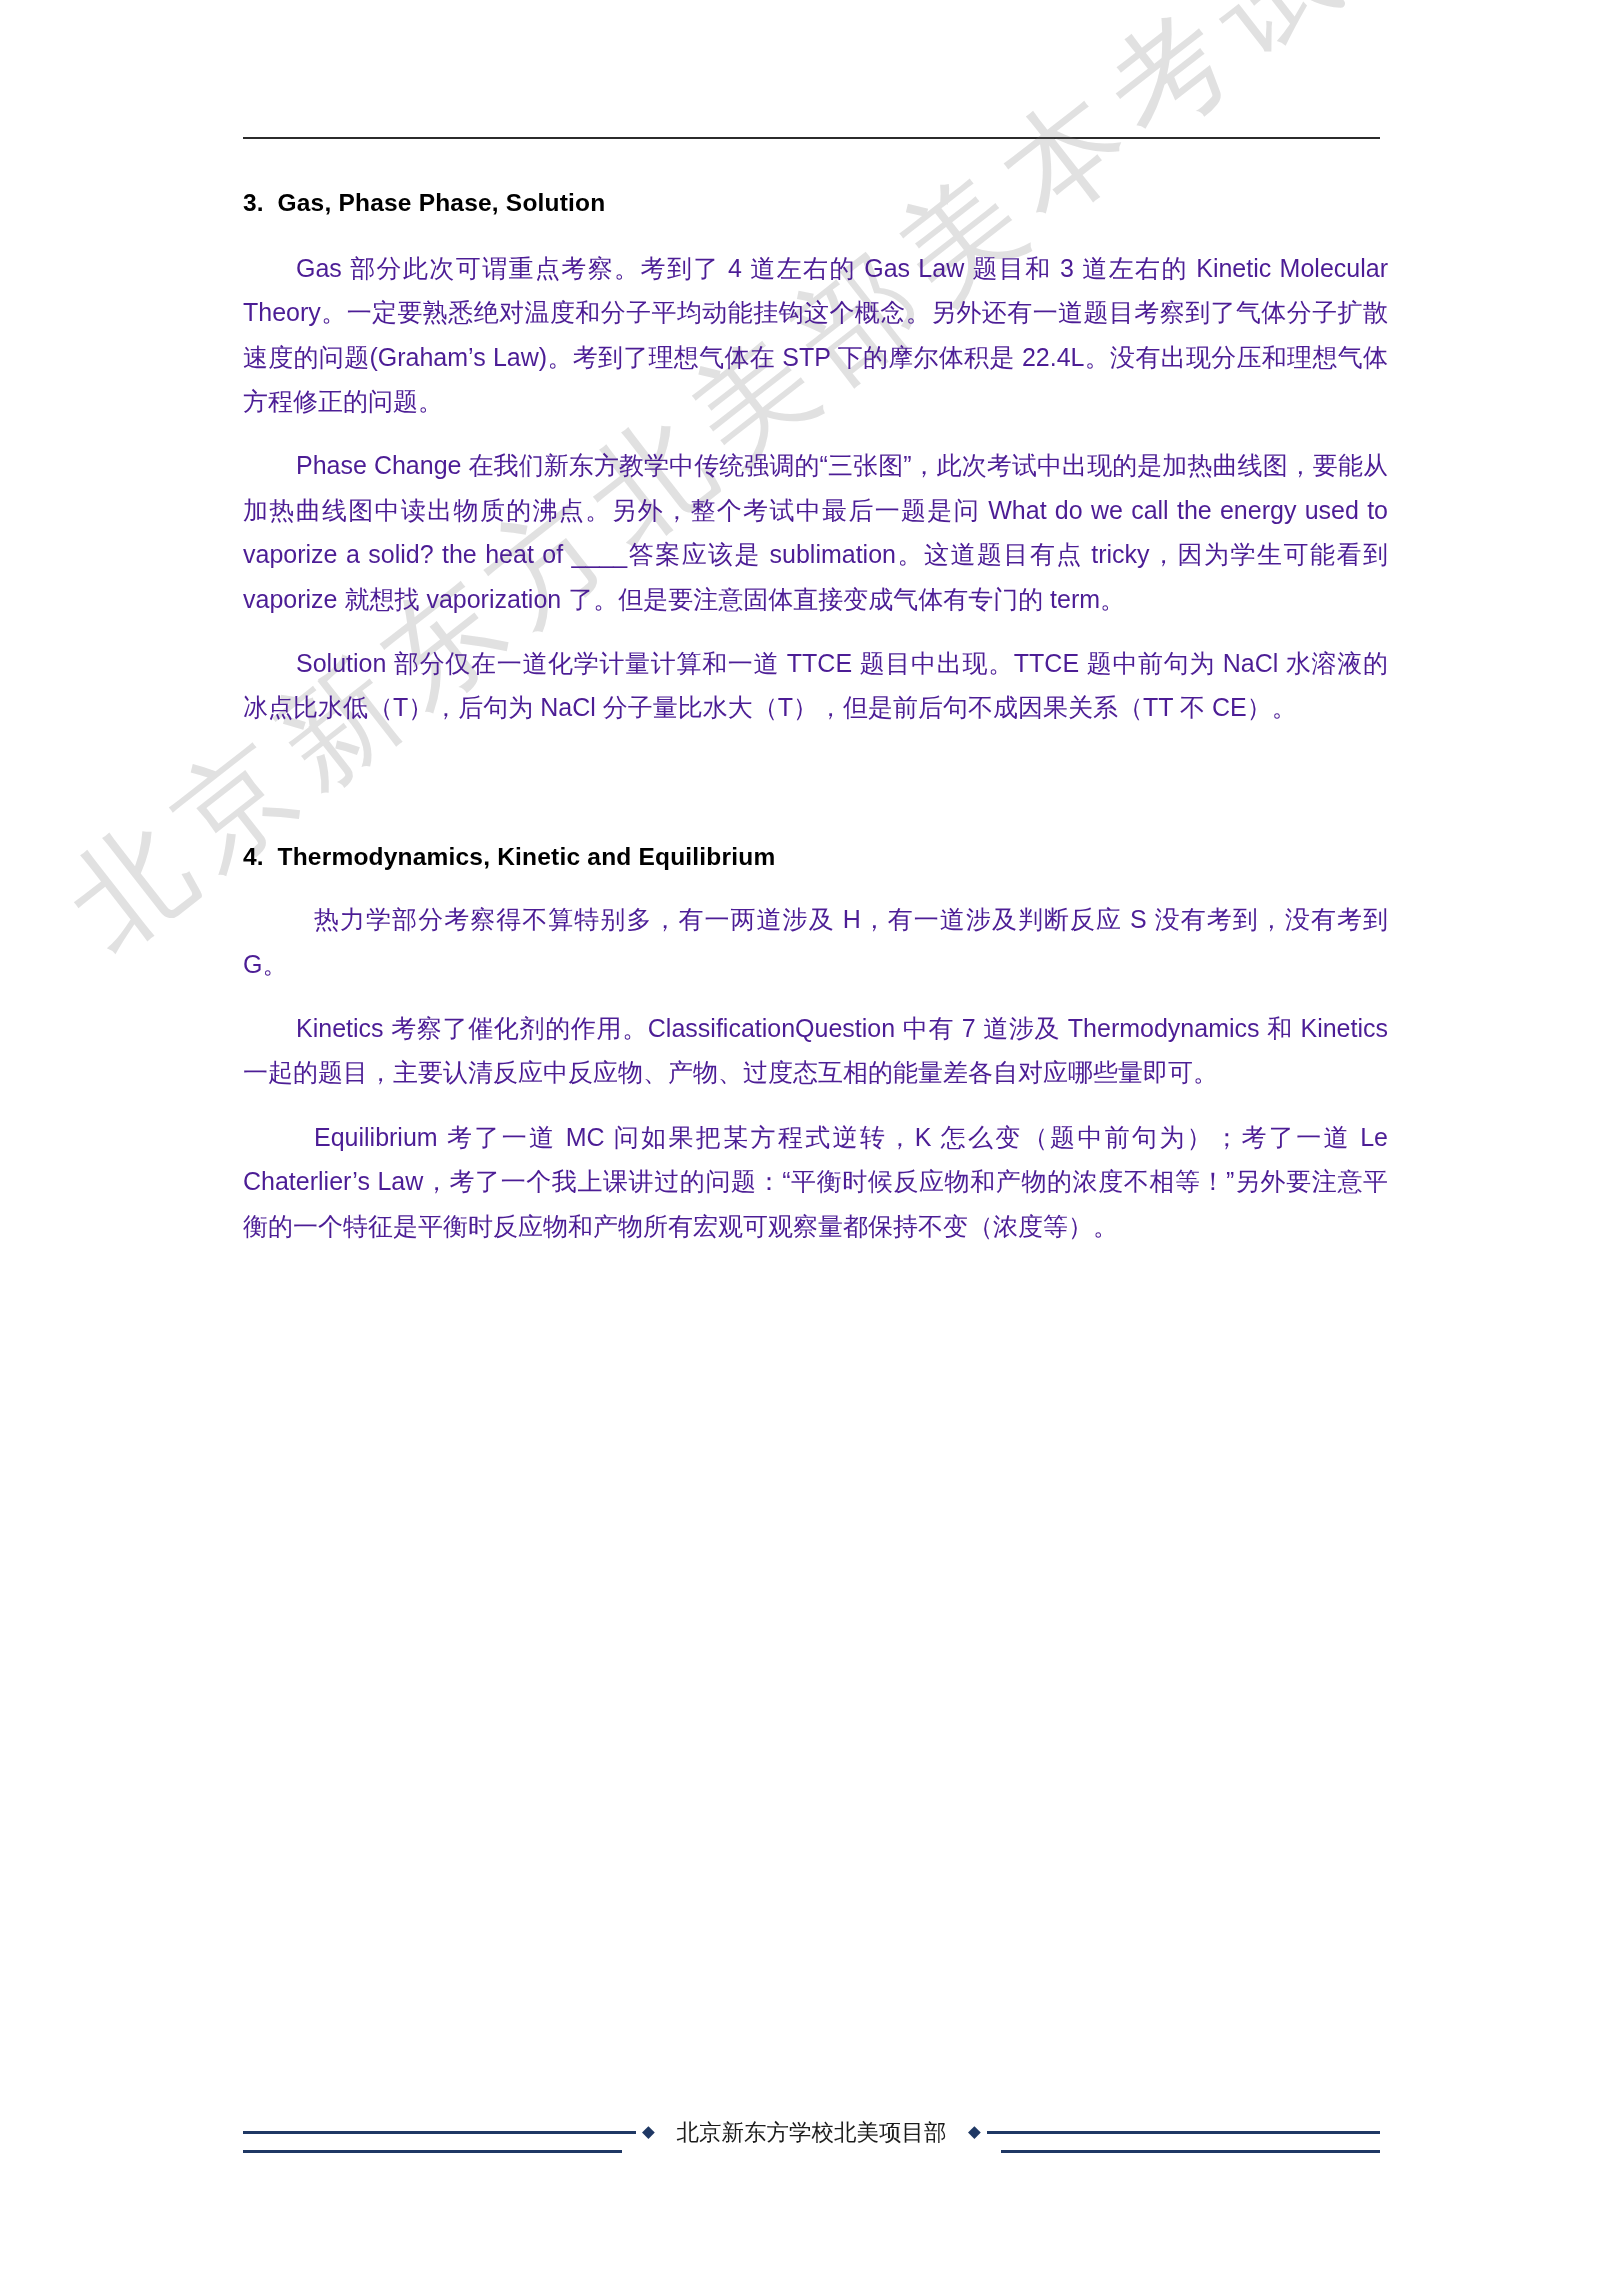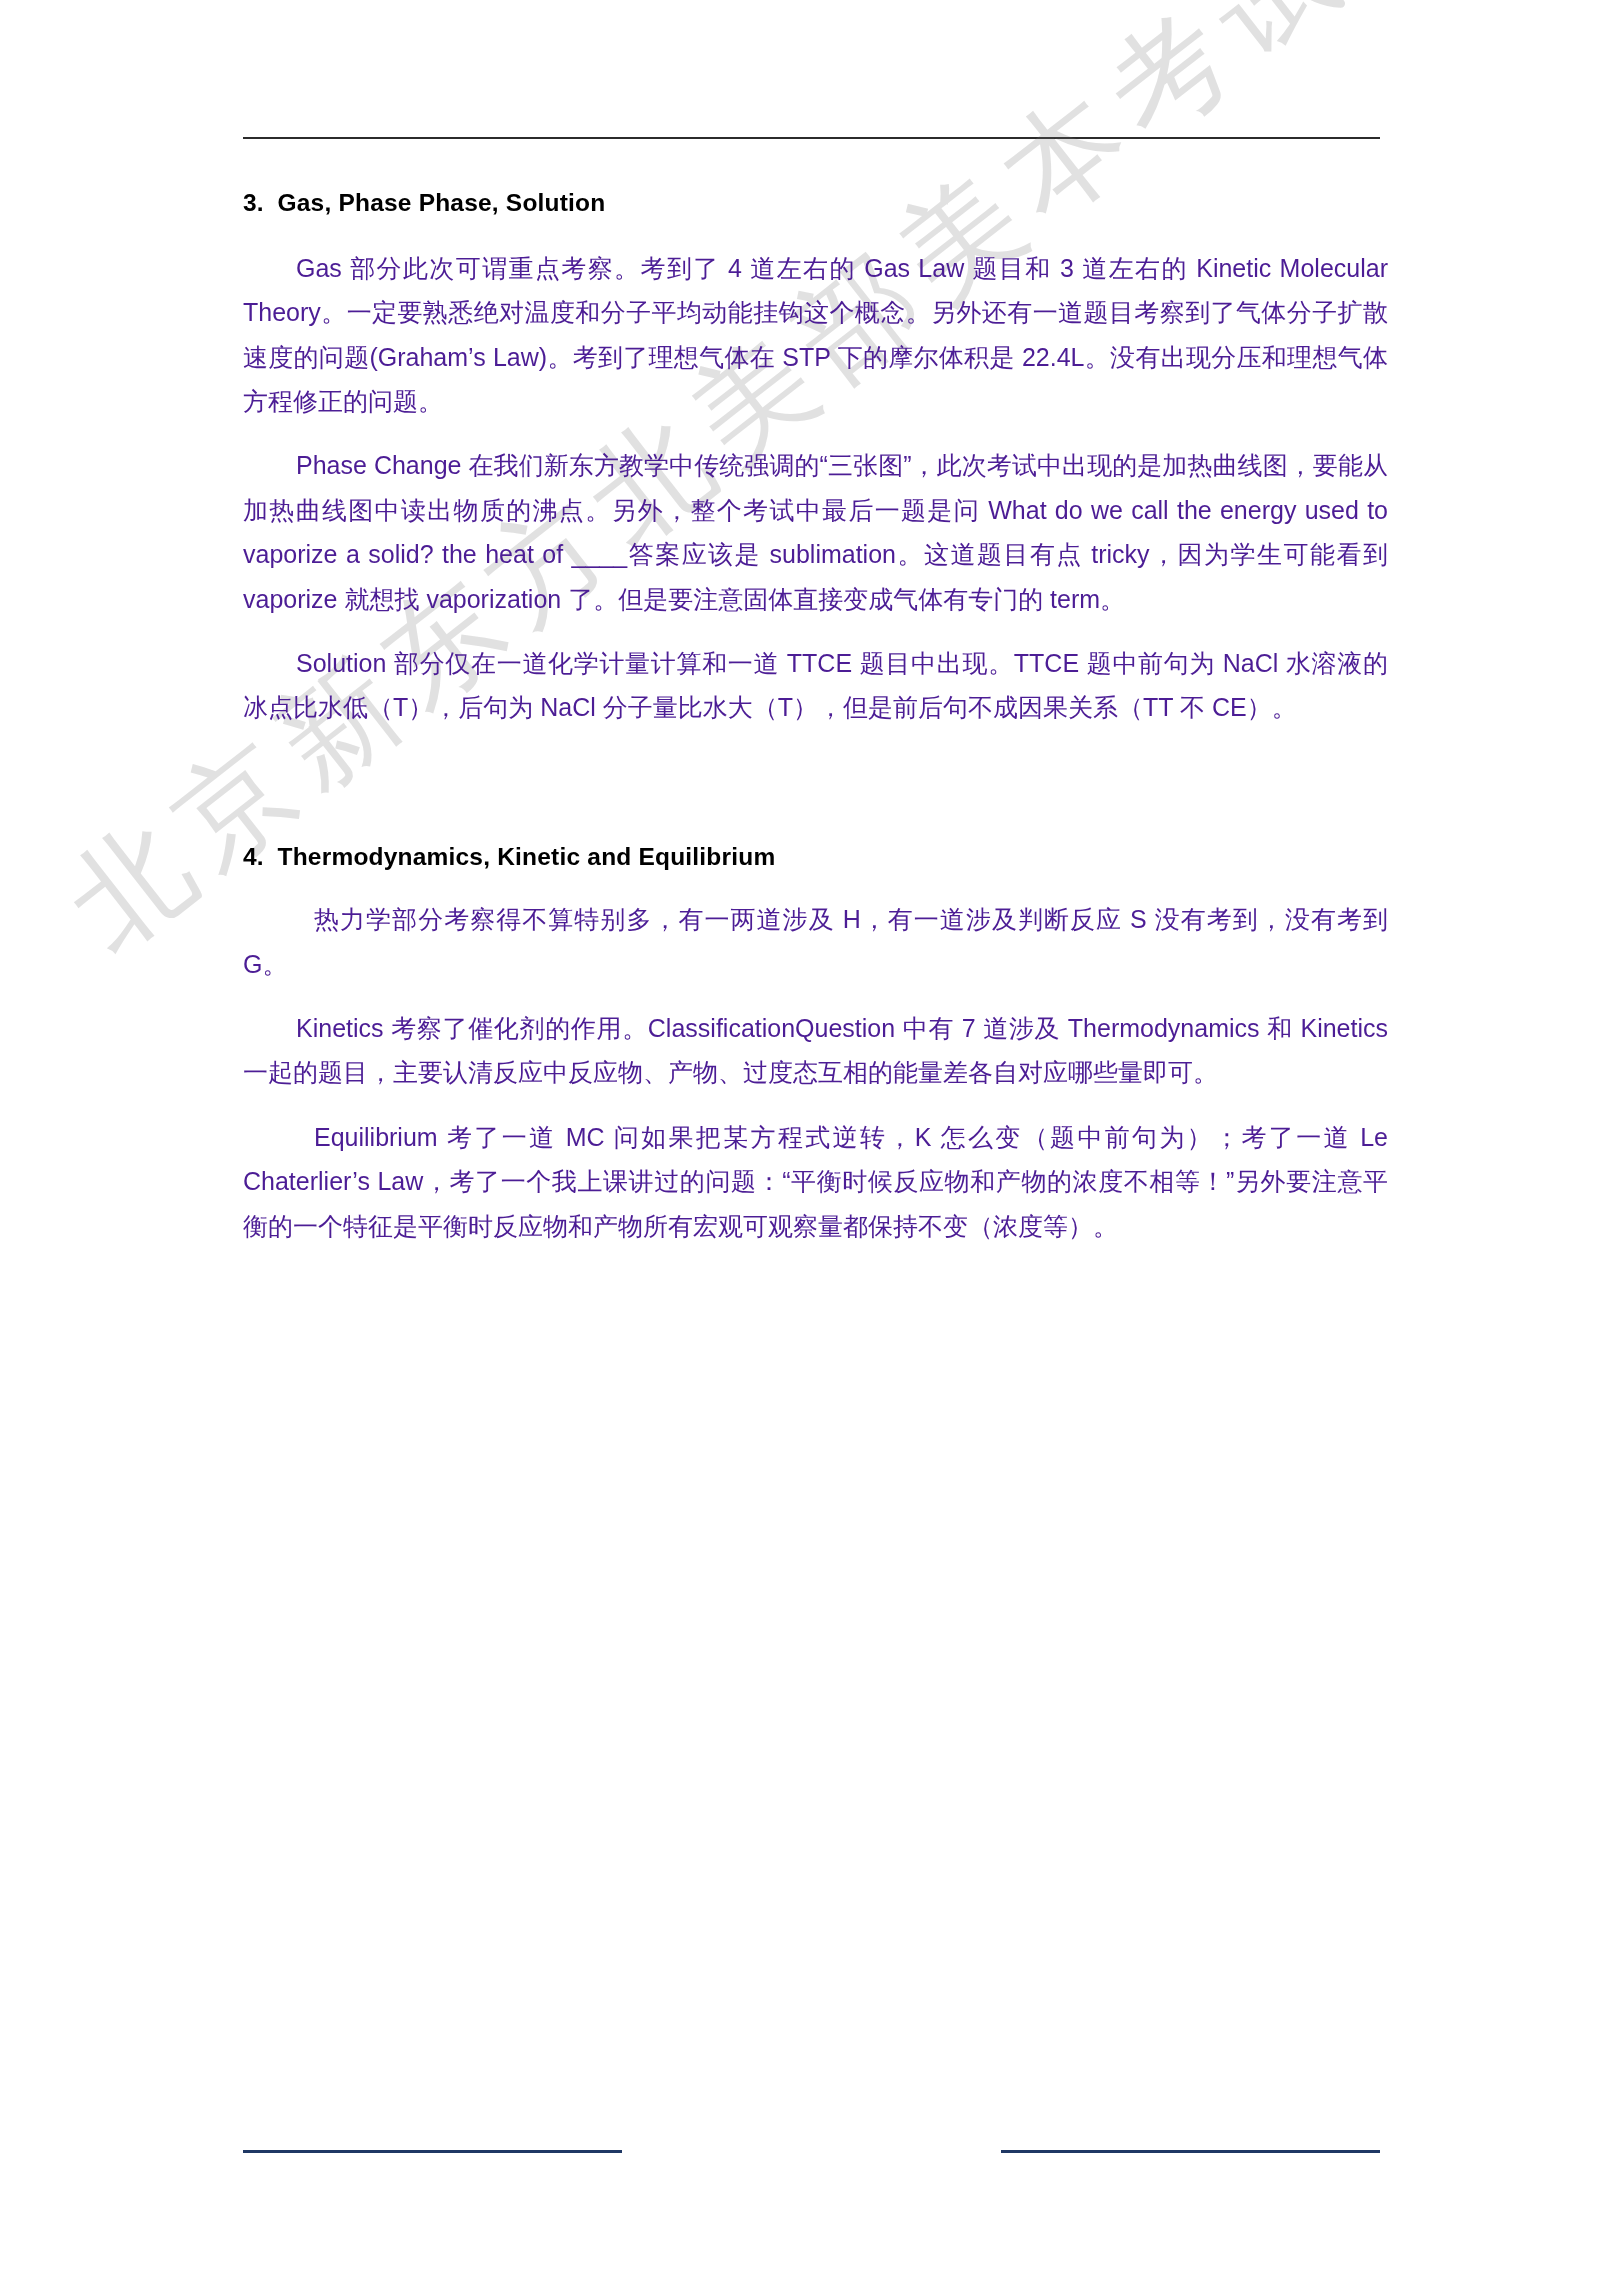--- a/index.html
+++ b/index.html
@@ -148,20 +148,27 @@
       <span>Thermodynamics, Kinetic and Equilibrium</span>
     </h2>
 
     <p class="para indent-wide">热力学部分考察得不算特别多，有一两道涉及 H，有一道涉及判断反应 S 没有考到，没有考到 G。</p>
     <p class="para">Kinetics 考察了催化剂的作用。ClassificationQuestion 中有 7 道涉及 Thermodynamics 和 Kinetics 一起的题目，主要认清反应中反应物、产物、过度态互相的能量差各自对应哪些量即可。</p>
     <p class="para indent-wide">Equilibrium 考了一道 MC 问如果把某方程式逆转，K 怎么变（题中前句为）；考了一道 Le Chaterlier’s  Law，考了一个我上课讲过的问题：“平衡时候反应物和产物的浓度不相等！”另外要注意平衡的一个特征是平衡时反应物和产物所有宏观可观察量都保持不变（浓度等）。</p>
 
   </div>
 
   <div class="footer">
+    <div class="footer-line-row top">
+      <div class="fl"></div>
+      <div class="footer-dot"></div>
+      <div class="footer-text">北京新东方学校北美项目部</div>
+      <div class="footer-dot"></div>
+      <div class="fl"></div>
+    </div>
     <div class="footer-line-row bottom">
       <div class="fl short"></div>
       <div style="flex:1 1 auto"></div>
       <div class="fl short"></div>
     </div>
   </div>
 
 </div>
 
 

